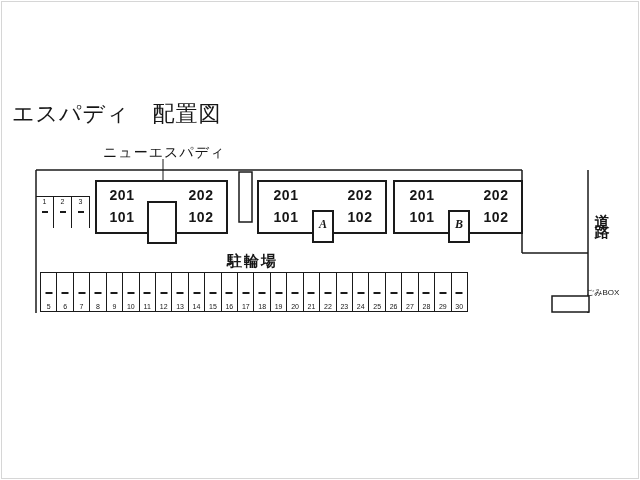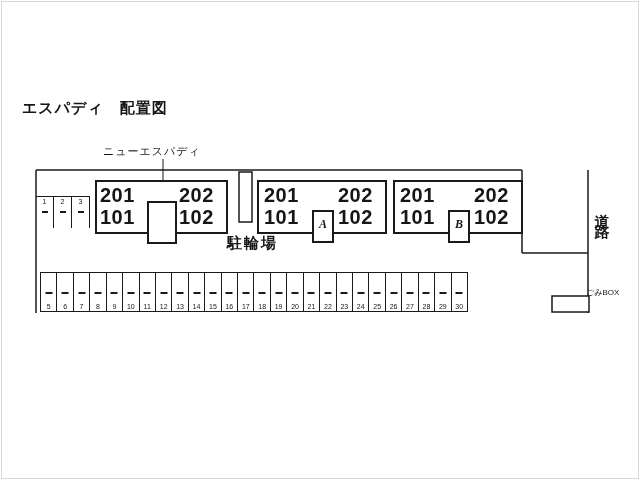--- a/index.html
+++ b/index.html
@@ -7,28 +7,28 @@
   body { font-family:"Liberation Sans","DejaVu Sans",sans-serif; color:#161616; }
   .page { position:relative; width:640px; height:480px; background:#ffffff; overflow:hidden; }
   .frame { position:absolute; inset:1px; border:1px solid #d6d6d6; pointer-events:none; }
   .abs { position:absolute; }
   .lines { left:0; top:0; }
   .ln15 { stroke:#1a1a1a; stroke-width:1.5; fill:none; }
   .ln1  { stroke:#1a1a1a; stroke-width:1; fill:none; }
   .bld  { fill:#ffffff; stroke:#1a1a1a; stroke-width:2; }
   .thin-rect { fill:#ffffff; stroke:#1a1a1a; stroke-width:1.5; }
 
-  .title { left:22px; top:99px; font-size:15px; font-weight:700; letter-spacing:1px; }
-  .annotation { left:103px; top:144px; font-size:11px; letter-spacing:1px; }
-  .unit { width:44px; height:18px; line-height:18px; 
-          font-size:20px; font-weight:600; letter-spacing:0.5px; }
+  .title { left:12px; top:99px; font-size:22px; font-weight:400; letter-spacing:1px; }
+  .annotation { left:103px; top:144px; font-size:14px; letter-spacing:1px; }
+  .unit { width:44px; height:18px; line-height:18px; text-align:center;
+          font-size:14px; font-weight:600; letter-spacing:0.5px; }
   .letter { width:20px; height:14px; line-height:14px; text-align:center;
             font-size:12px; font-weight:700; font-style:italic;
             font-family:"Liberation Serif","DejaVu Serif",serif; }
-  .bicycle-label { left:227px; top:234px; font-size:15px; font-weight:700; letter-spacing:2px; }
+  .bicycle-label { left:227px; top:252px; font-size:15px; font-weight:700; letter-spacing:2px; }
   .road-label { left:592px; top:202px; height:62px; font-size:15px; font-weight:700;
                 writing-mode:vertical-rl; letter-spacing:10px; }
   .garbage-label { left:586px; top:287px; font-size:8px; }
 
   .side-strip { left:36px; top:196px; width:54px; height:32px;
                 border-top:1.5px solid #1a1a1a; display:flex; }
   .scell { flex:1 1 0; position:relative; border-right:1px solid #1a1a1a; }
   .scell .pnum { position:absolute; top:1px; left:0; right:0; text-align:center; font-size:7px; }
   .scell .tick { position:absolute; top:14px; left:50%; transform:translateX(-50%);
                  width:6px; height:2px; background:#1a1a1a; }

